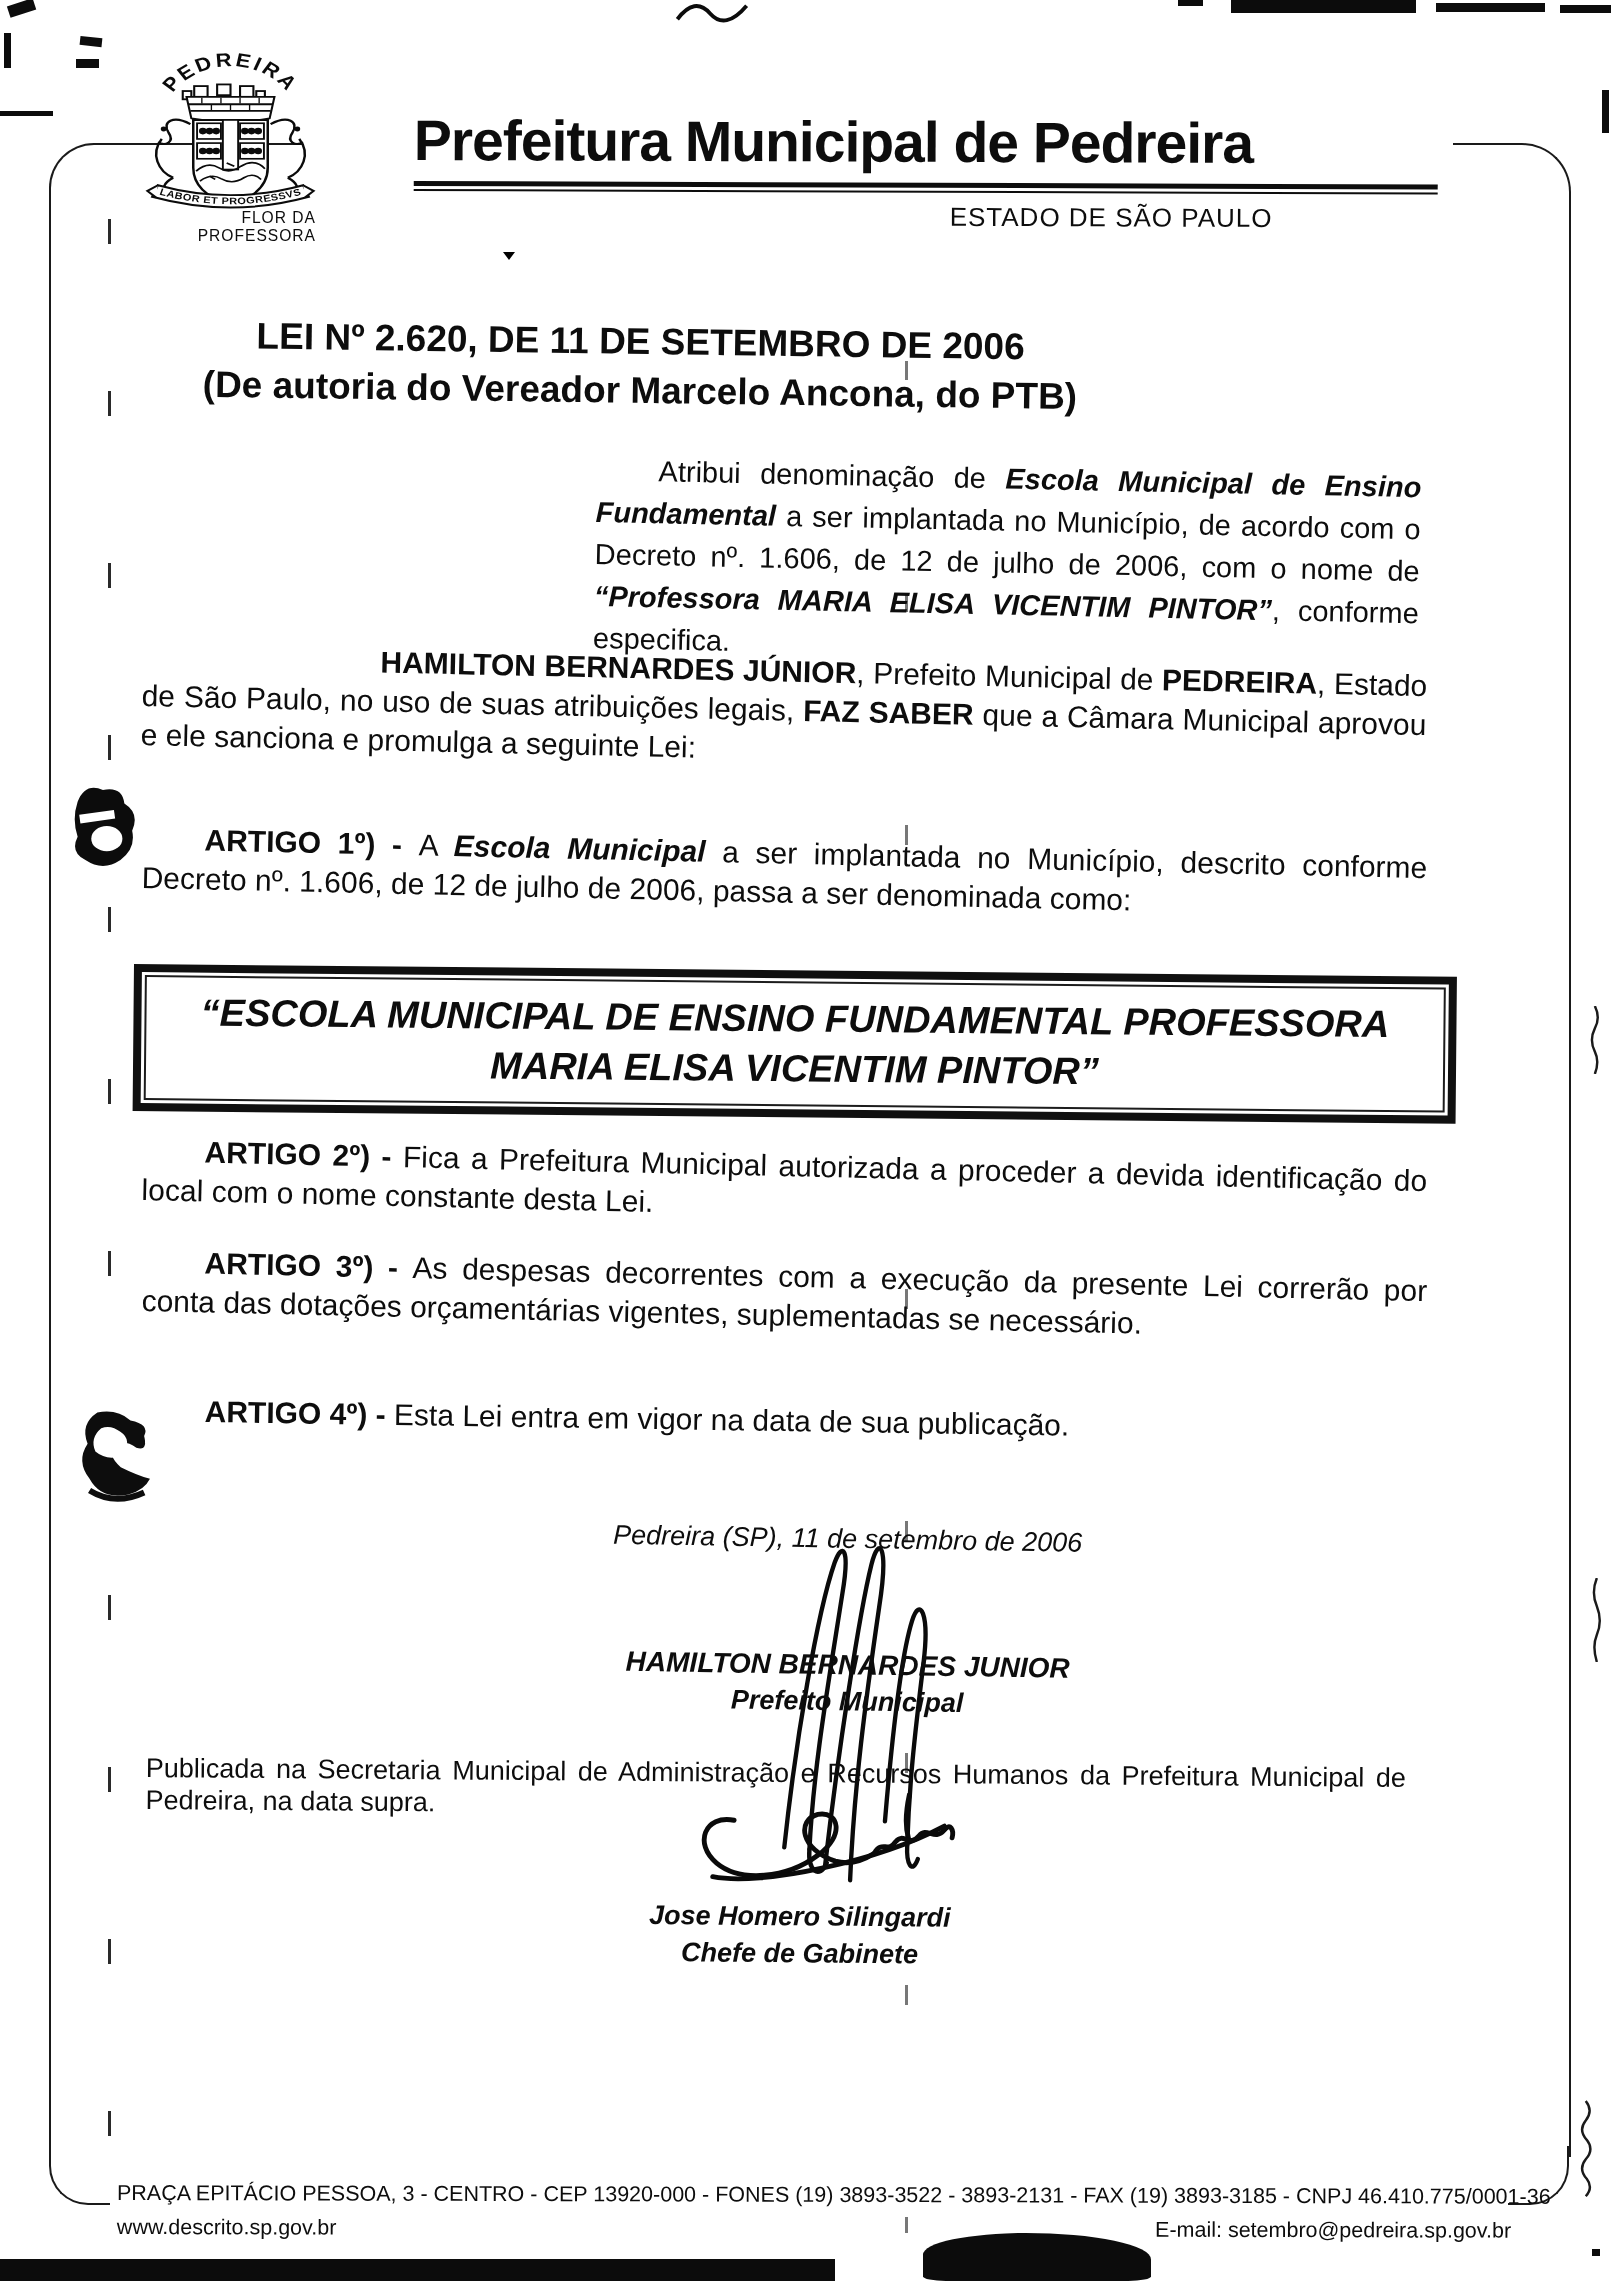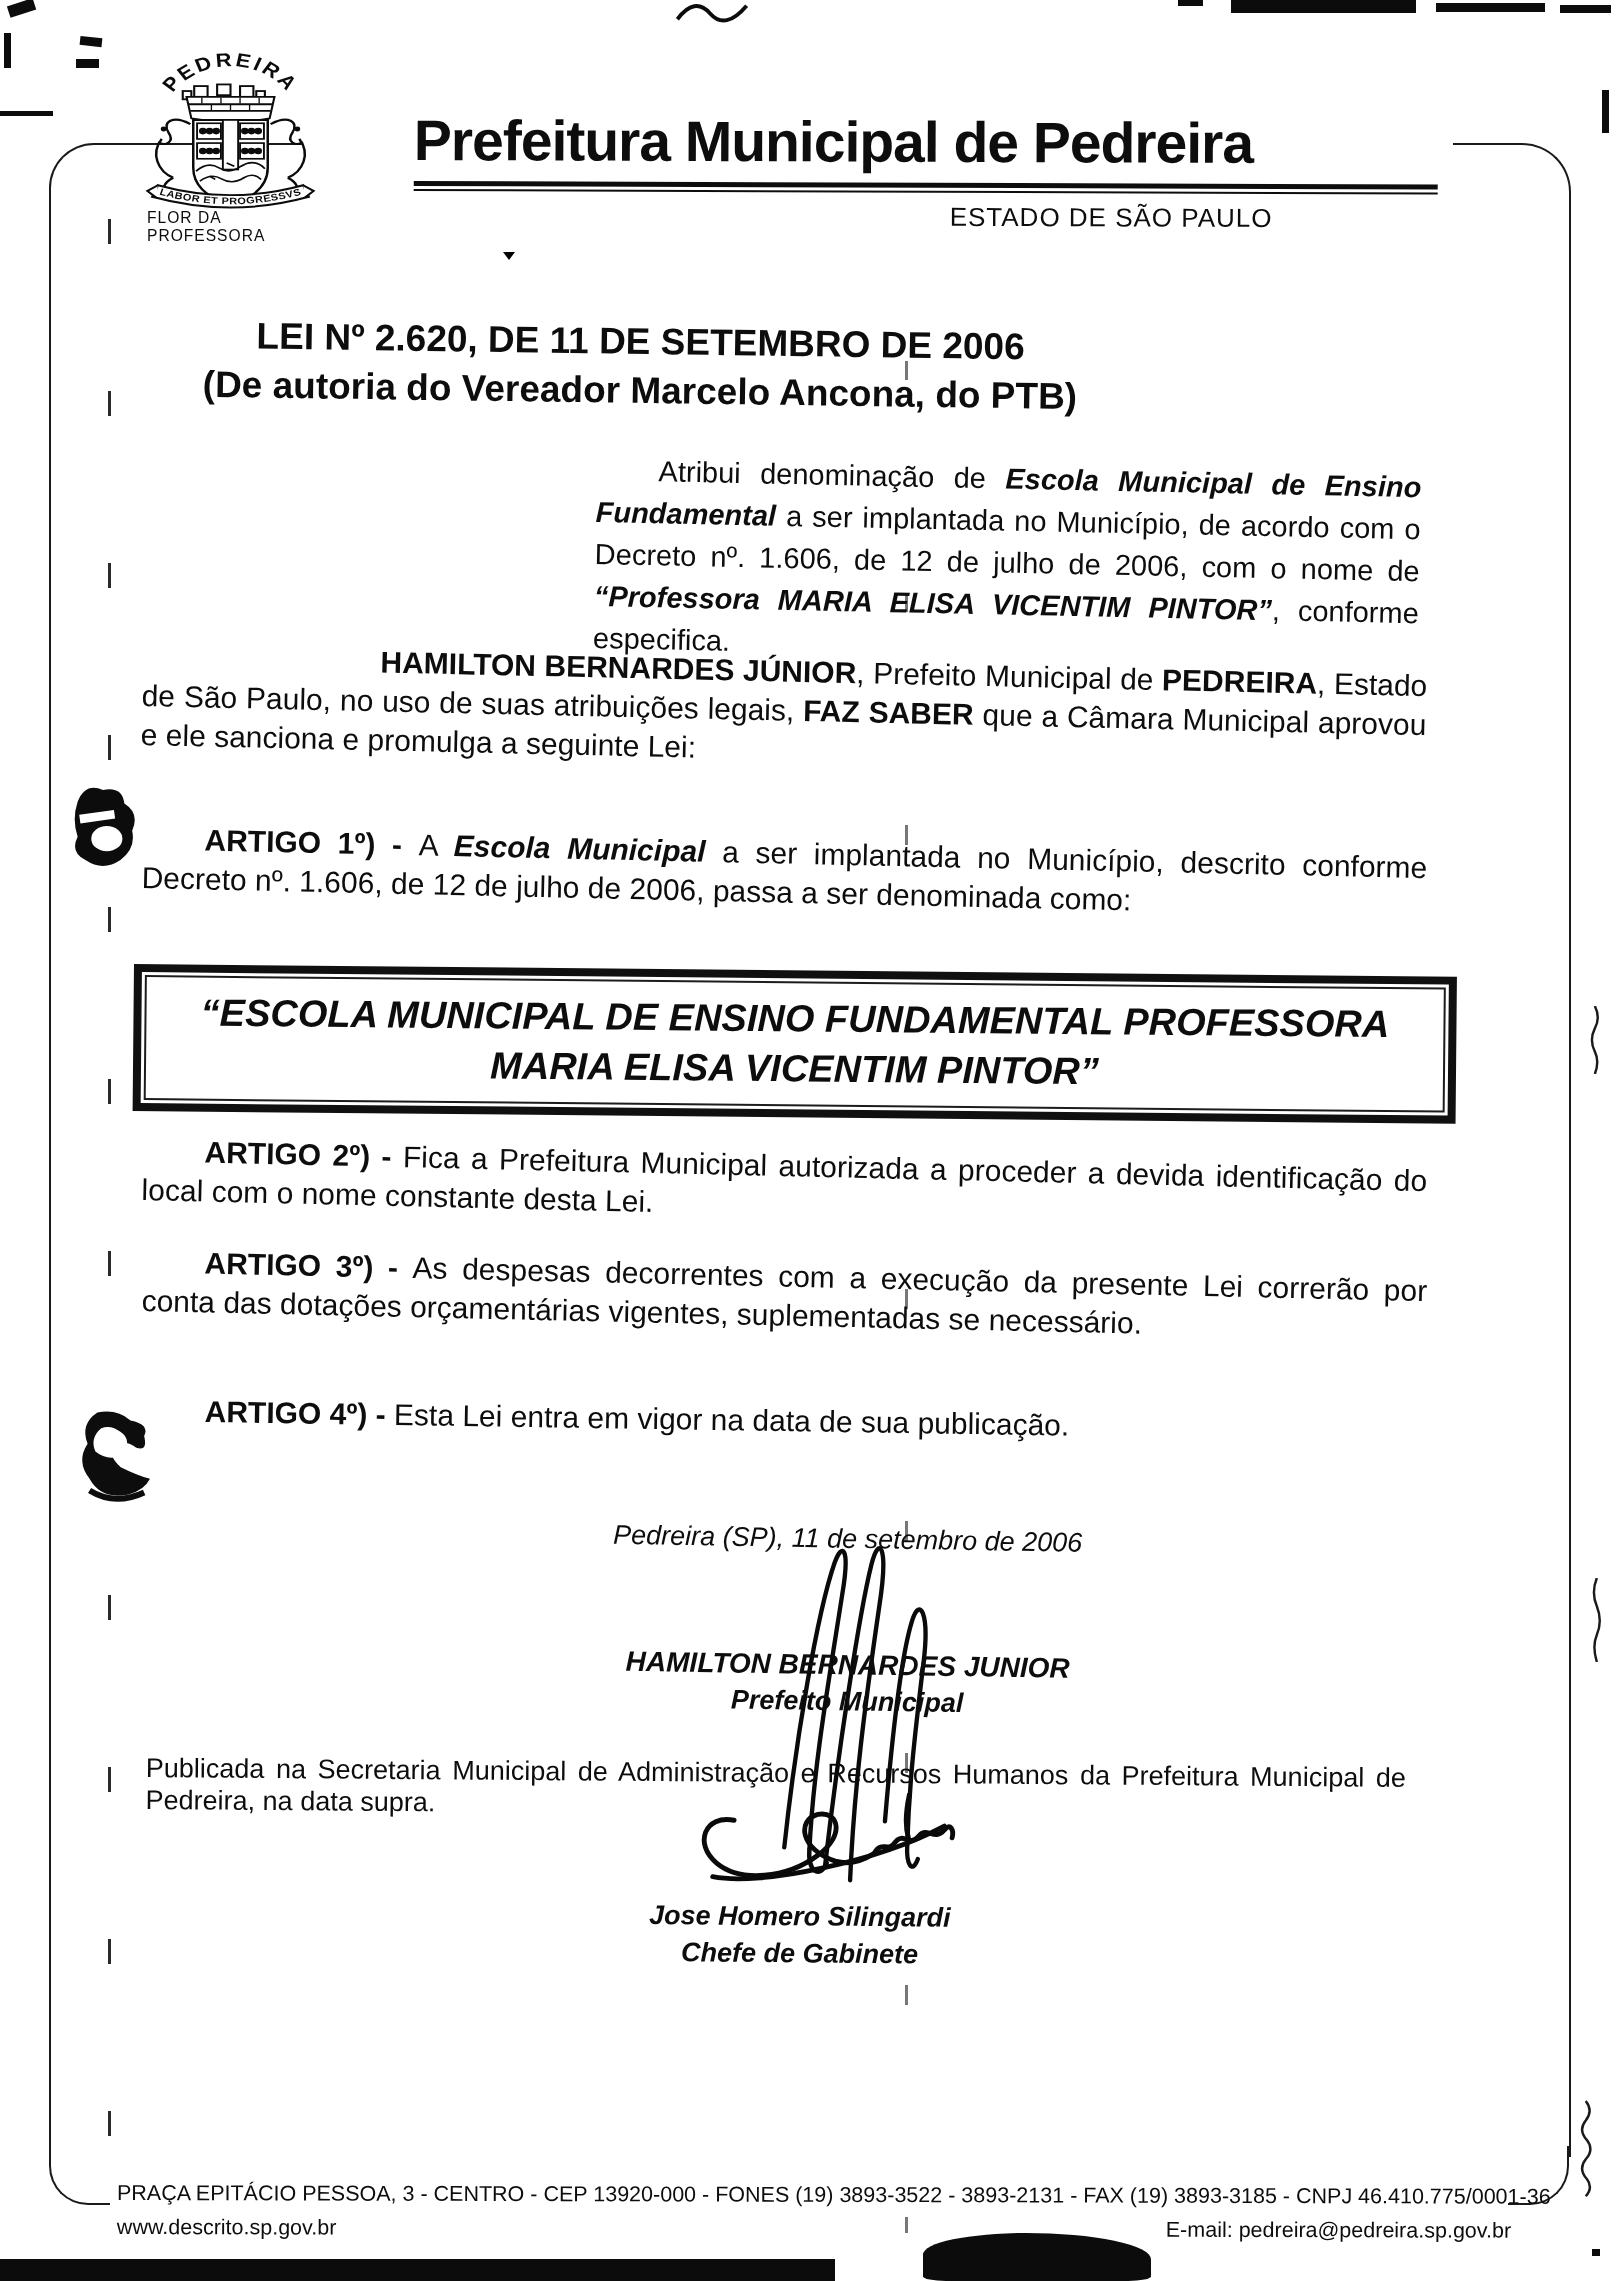--- a/index.html
+++ b/index.html
@@ -104,21 +104,21 @@
       <g stroke="#0b0b0b" stroke-width="2.4" fill="#fff">
         <path d="M 24,177 Q 100,201 176,177 L 182,191 Q 100,217 18,191 Z"></path>
         <path d="M 24,177 l -11,7 l 9,8"></path>
           <path d="M 176,177 l 11,7 l -9,8"></path>
       </g>
       <text font-size="11.5" font-weight="bold" letter-spacing="0.5" fill="#0b0b0b">
         <textPath href="#ribP" startOffset="50%" text-anchor="middle">LABOR ET PROGRESSVS</textPath>
       </text>
     </svg>
   </div>
-  <div class="abs" style="left:147px;top:209px;width:187px;text-align:left;font-size:15.6px;line-height:17.6px;letter-spacing:1px;">
+  <div class="abs" style="left:129px;top:209px;width:187px;text-align:right;font-size:15.6px;line-height:17.6px;letter-spacing:1px;">
     <div>FLOR DA</div>
     <div>PROFESSORA</div>
   </div>
 
   <div class="abs" style="left:414px;top:107px;width:1024px;transform:rotate(0.2deg);transform-origin:0 0;">
     <div class="header-title">Prefeitura Municipal de Pedreira</div>
     <div class="rule-thick" style="margin-top:7.8px;"></div>
     <div class="rule-thin" style="margin-top:2.9px;"></div>
     <div class="state-label" style="margin-top:9.8px;padding-left:371px;">ESTADO DE SÃO PAULO</div>
   </div>
@@ -181,21 +181,21 @@
 
   <div class="abs sig-name" style="left:527px;top:1896px;width:546px;font-size:27px;transform:rotate(0.5deg);">
     <div>Jose Homero Silingardi</div>
     <div class="sig-role">Chefe de Gabinete</div>
   </div>
 
   <div class="abs" style="left:117px;top:2181px;width:1404px;transform:rotate(0.15deg);transform-origin:0 0;">
     <div class="footer-line">PRAÇA EPITÁCIO PESSOA, 3 - CENTRO - CEP 13920-000 - FONES (19) 3893-3522 - 3893-2131 - FAX (19) 3893-3185 - CNPJ 46.410.775/0001-36</div>
     <div class="footer-row" style="margin-top:8.8px;">
       <div class="footer-line">www.descrito.sp.gov.br</div>
-      <div class="footer-line" style="margin-right:9.8px;">E-mail: pedreira@pedreira.sp.gov.br</div>
+      <div class="footer-line" style="margin-right:9.8px;">E-mail: setembro@pedreira.sp.gov.br</div>
     </div>
   </div>
 
   <div class="abs" style="left:64px;top:780px;width:74px;height:90px;">
     <svg width="74" height="90" viewBox="0 0 76 92">
       <path d="M14,22 Q8,40 14,58 Q6,74 22,82 Q40,94 58,82 Q74,70 70,52 Q78,34 62,24 Q60,6 40,10 Q22,2 14,22 Z" fill="#0c0c0c"></path>
       <ellipse cx="44" cy="60" rx="16" ry="13" fill="#fff"></ellipse>
       <rect x="16" y="33" width="36" height="9" fill="#fff" transform="rotate(-8 34 37)"></rect>
     </svg>
   </div>

